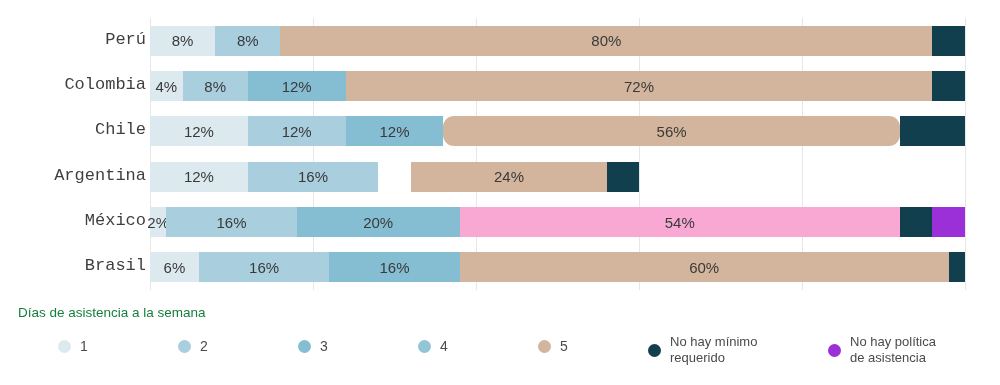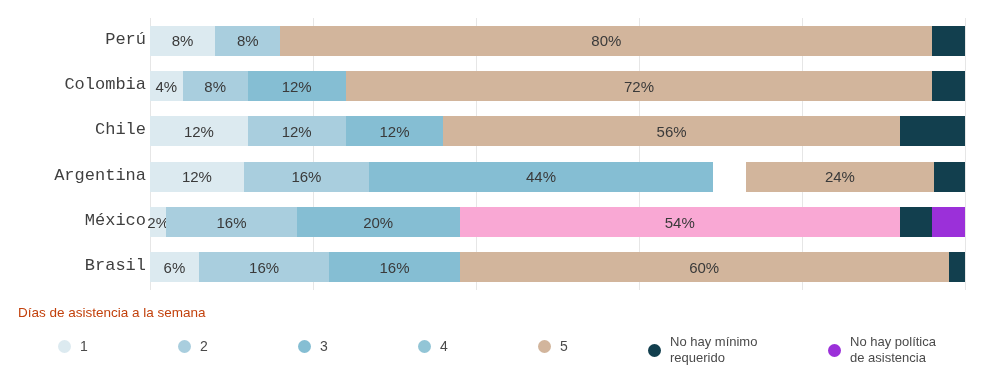--- a/index.html
+++ b/index.html
@@ -37,21 +37,21 @@
   .ylabel{
     position:absolute;right:10px;
     text-align:right;font-size:17px;color:#3f3f3f;white-space:nowrap;
   }
 
   
   .legend{
     position:absolute;left:18px;top:305px;width:964px;height:72px;
   }
   .legend-title{
-    font-size:13.5px;color:#c2410c;margin-bottom:12px;
+    font-size:13.5px;color:#15803d;margin-bottom:12px;
   }
   .legend-items{
     position:relative;height:46px;
   }
   .legend-item{
     position:absolute;top:0;display:flex;align-items:center;gap:9px;
   }
   .dot{
     width:13px;height:13px;border-radius:50%;flex:0 0 auto;
   }
@@ -114,34 +114,31 @@
         <div class="row" style="top: 98.3333px; height: 30px;">
           <div class="seg" style="width: 97.8px; background: rgb(220, 234, 240);">
             <span>12%</span>
           </div>
           <div class="seg" style="width: 97.8px; background: rgb(169, 206, 222);">
             <span>12%</span>
           </div>
           <div class="seg" style="width: 97.8px; background: rgb(133, 190, 211);">
             <span>12%</span>
           </div>
-          <div class="seg" style="width: 456.4px; background: rgb(210, 181, 156);">
+          <div class="seg" style="width: 456.4px; background: rgb(210, 181, 156); border-radius: 11px;">
             <span>56%</span>
           </div>
           <div class="seg" style="width: 65.2px; background: rgb(18, 63, 78);"></div>
         </div>
         <div class="row" style="top: 143.667px; height: 30px;">
           <div class="seg" style="width: 97.8px; background: rgb(220, 234, 240);">
             <span>12%</span>
           </div>
           <div class="seg" style="width: 130.4px; background: rgb(169, 206, 222);">
             <span>16%</span>
-          </div>
-          <div class="seg" style="width: 358.6px; background: rgb(133, 190, 211);">
-            <span>44%</span>
           </div>
           <div class="seg" style="width: 195.6px; background: rgb(210, 181, 156); margin-left: 33px;">
             <span>24%</span>
           </div>
           <div class="seg" style="width: 32.6px; background: rgb(18, 63, 78);"></div>
         </div>
         <div class="row" style="top: 189px; height: 30px;">
           <div class="seg" style="width: 16.3px; background: rgb(220, 234, 240);">
             <span>2%</span>
           </div>

